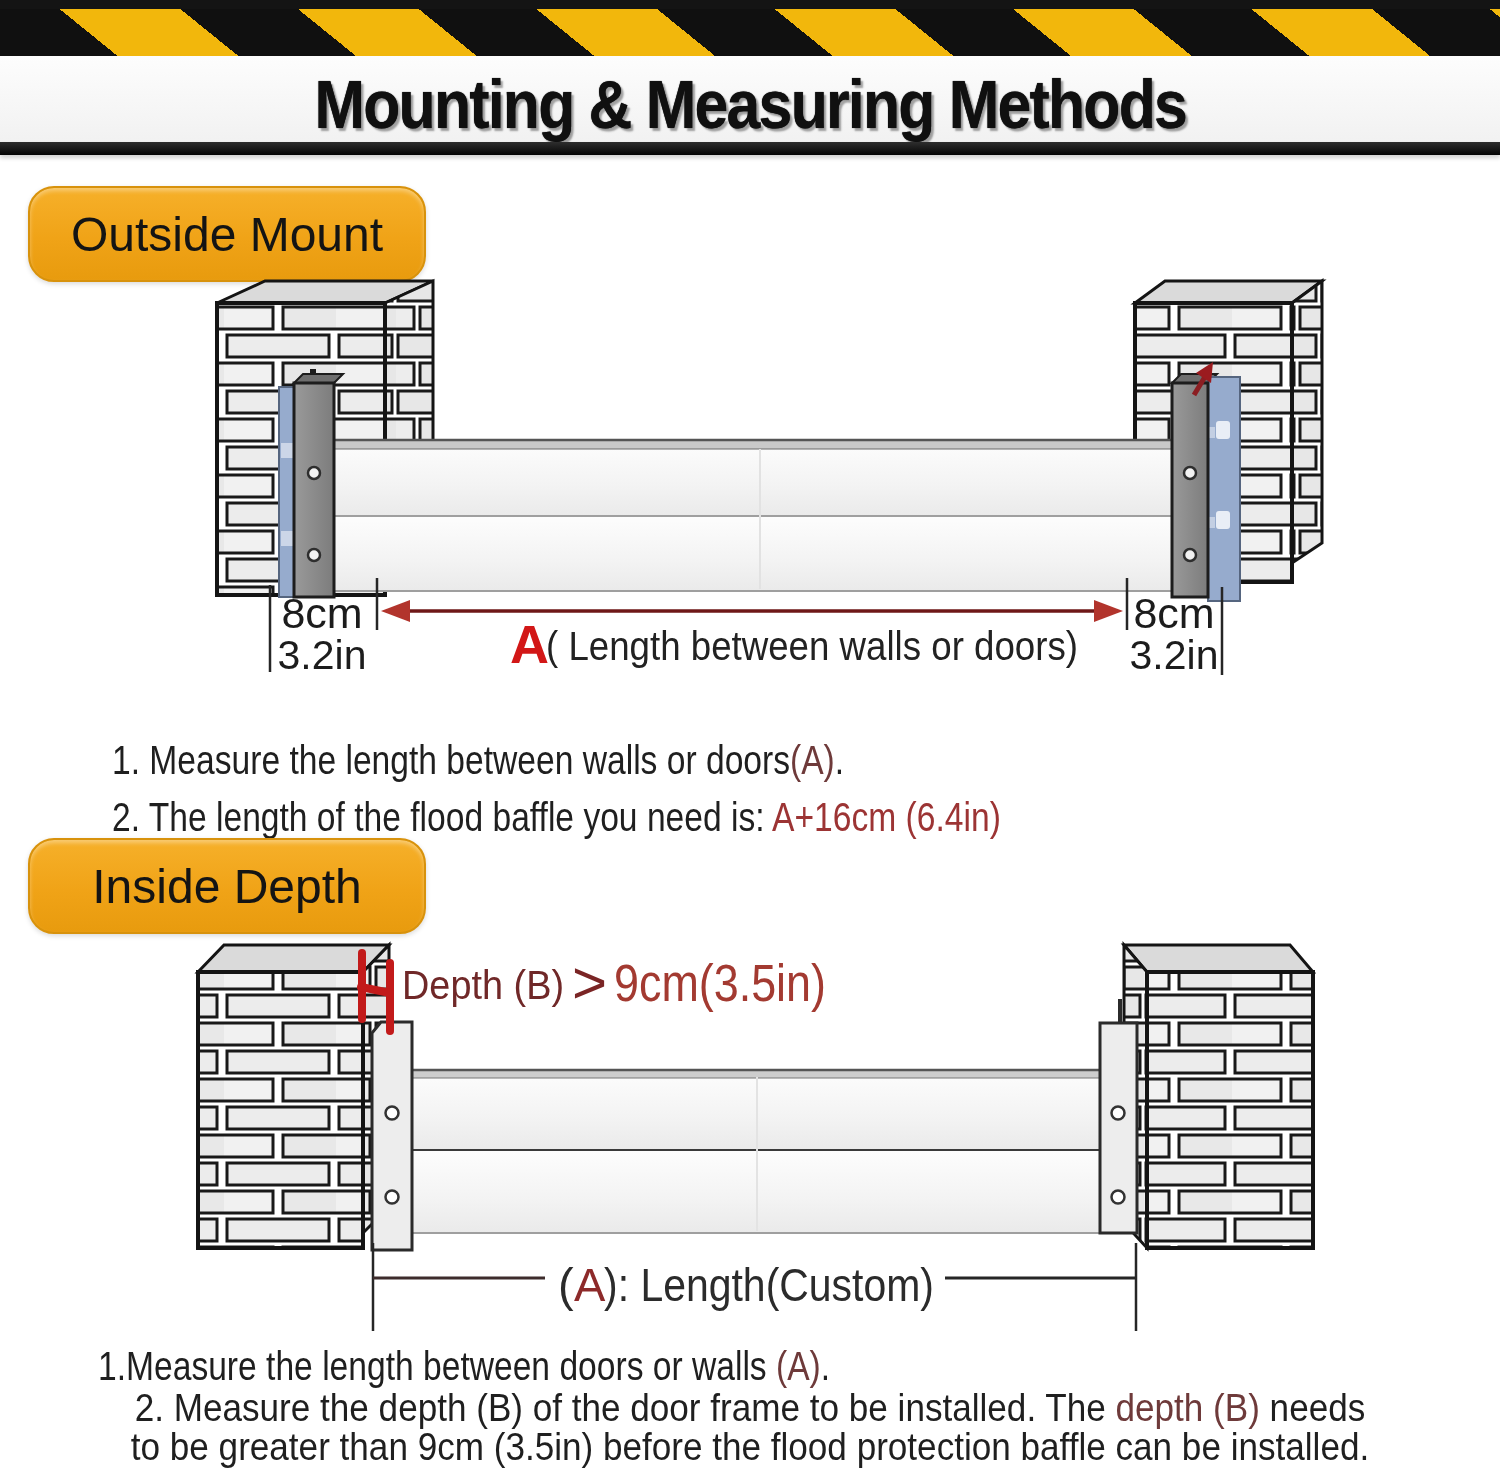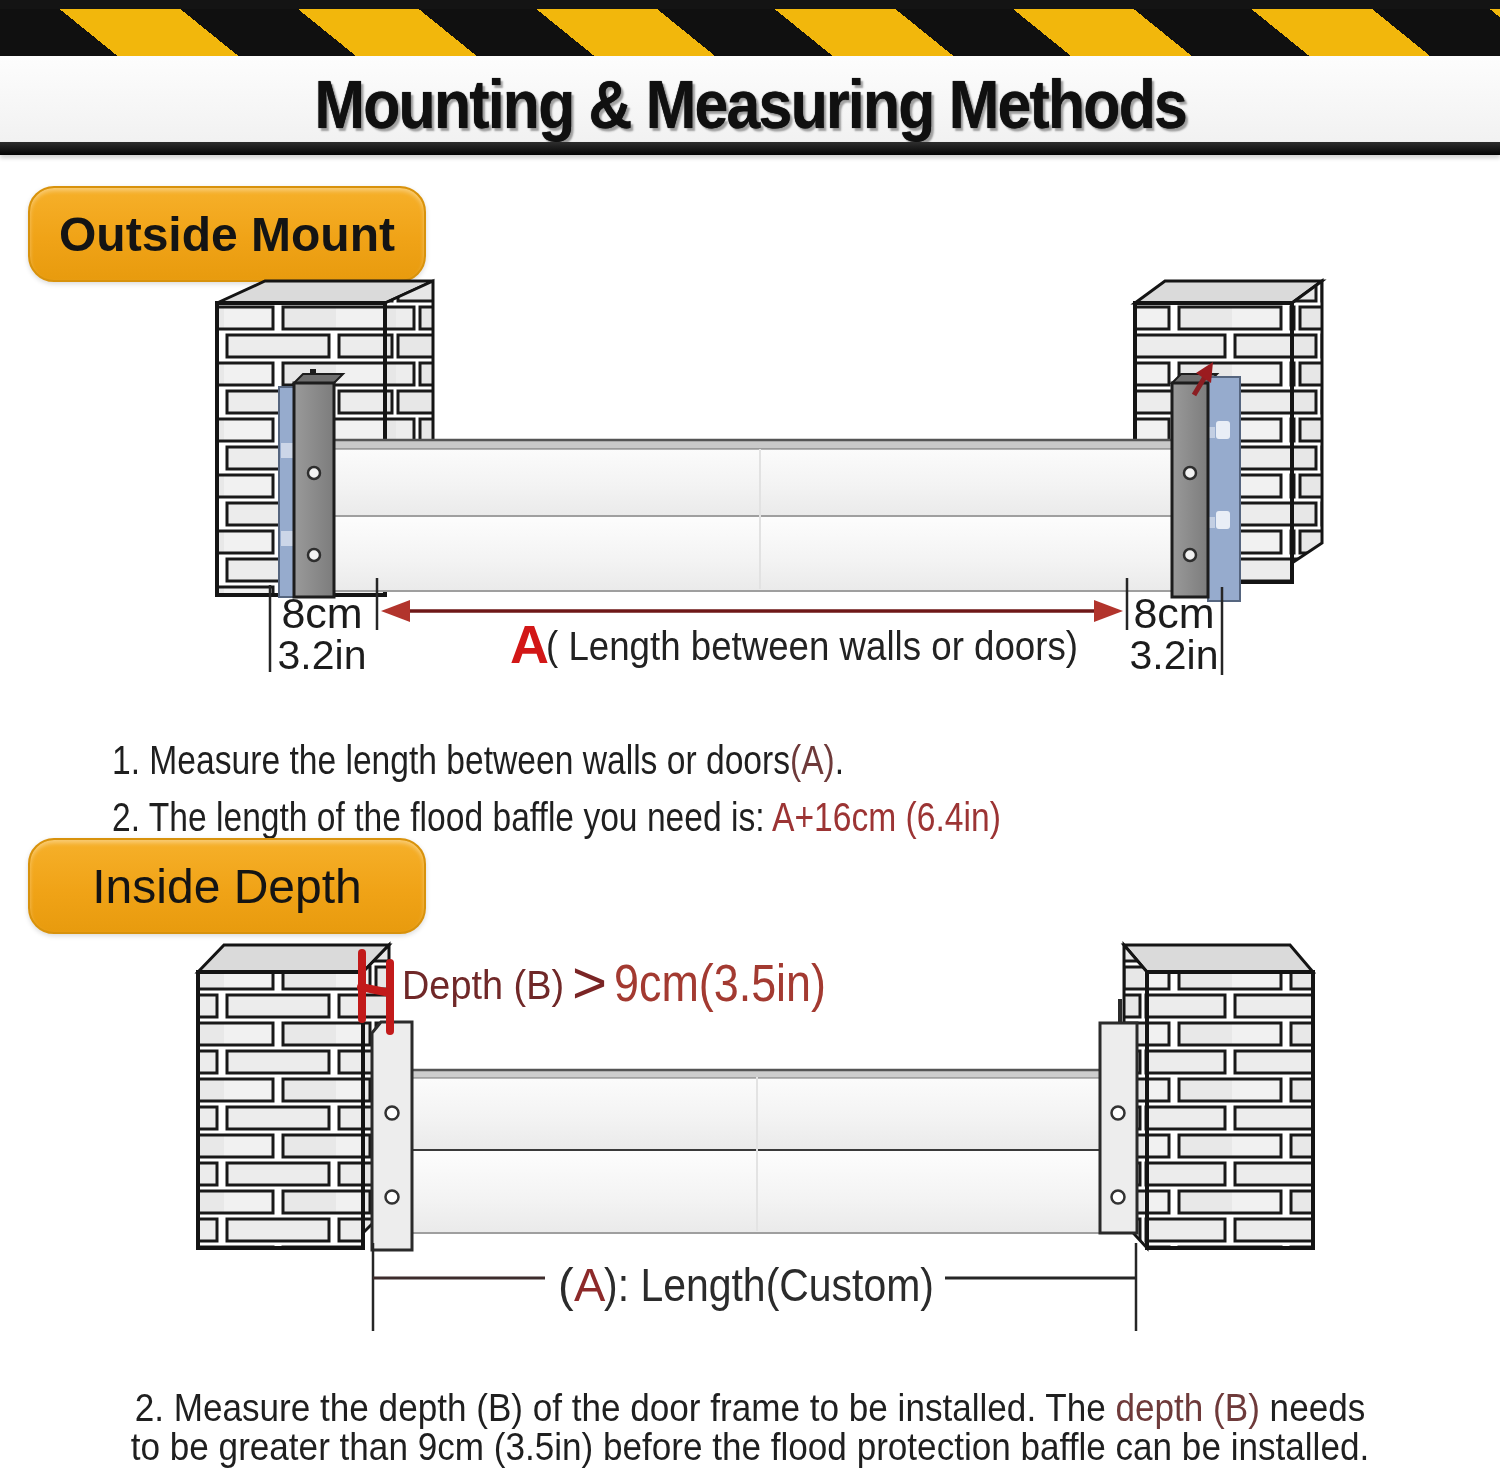--- a/index.html
+++ b/index.html
@@ -31,21 +31,21 @@
   }
   
   .badge{
     position:absolute;left:28px;width:394px;height:92px;border-radius:26px;
     background:linear-gradient(180deg,#F6B02A 0%,#F0A317 55%,#E89B0E 100%);
     border:2px solid #D8920C;
     box-shadow:inset 0 3px 4px rgba(255,255,255,0.35), 0 2px 5px rgba(0,0,0,0.15);
     display:flex;align-items:center;justify-content:center;
   }
   .badge span{font-size:48px;color:#141414;letter-spacing:0px;white-space:nowrap;}
-  #badge-outside{top:186px;font-weight:bold;}
+  #badge-outside{top:186px;}
   #badge-inside{top:838px;}
   
   .diagram{position:absolute;left:0;width:1500px;}
   #svg-outside{top:275px;height:430px;}
   #svg-inside{top:935px;height:400px;}
   
   .steps{position:absolute;white-space:nowrap;}
   .steps .line{font-size:40px;line-height:57px;color:#1f1f1f;transform:scaleX(0.84);transform-origin:left center;white-space:nowrap;}
   #steps-outside{left:112px;top:732px;}
   #steps-inside-1{left:98px;top:1338px;}
@@ -224,18 +224,21 @@
       <line x1="373" y1="308" x2="373" y2="396" stroke="#262626" stroke-width="2.5"></line>
       <line x1="373" y1="343" x2="545" y2="343" stroke="#3d2c2c" stroke-width="3"></line>
       <line x1="945" y1="343" x2="1136" y2="343" stroke="#262626" stroke-width="3"></line>
       <line x1="1136" y1="308" x2="1136" y2="396" stroke="#262626" stroke-width="2.5"></line>
       <text x="558" y="366" font-size="47" fill="#2b2b2b">(</text>
       <text x="574" y="366" font-size="47" fill="#8d2a2a">A</text>
       <text x="604" y="366" font-size="47" fill="#2b2b2b" textLength="330" lengthAdjust="spacingAndGlyphs">): Length(Custom)</text>
     </g>
   </svg>
 
+  <div class="steps" id="steps-inside-1">
+    <div class="line"><span>1.Measure the length between doors or walls </span><span class="hl-maroon">(A)</span><span>.</span></div>
+  </div>
   <div class="centered-par">
     <div class="pline"><span>2. Measure the depth (B) of the door frame to be installed. The </span><span class="hl-maroon">depth (B)</span><span> needs</span></div>
     <div class="pline"><span>to be greater than 9cm (3.5in) before the flood protection baffle can be installed.</span></div>
   </div>
 
 </div>
 
 </body></html>

